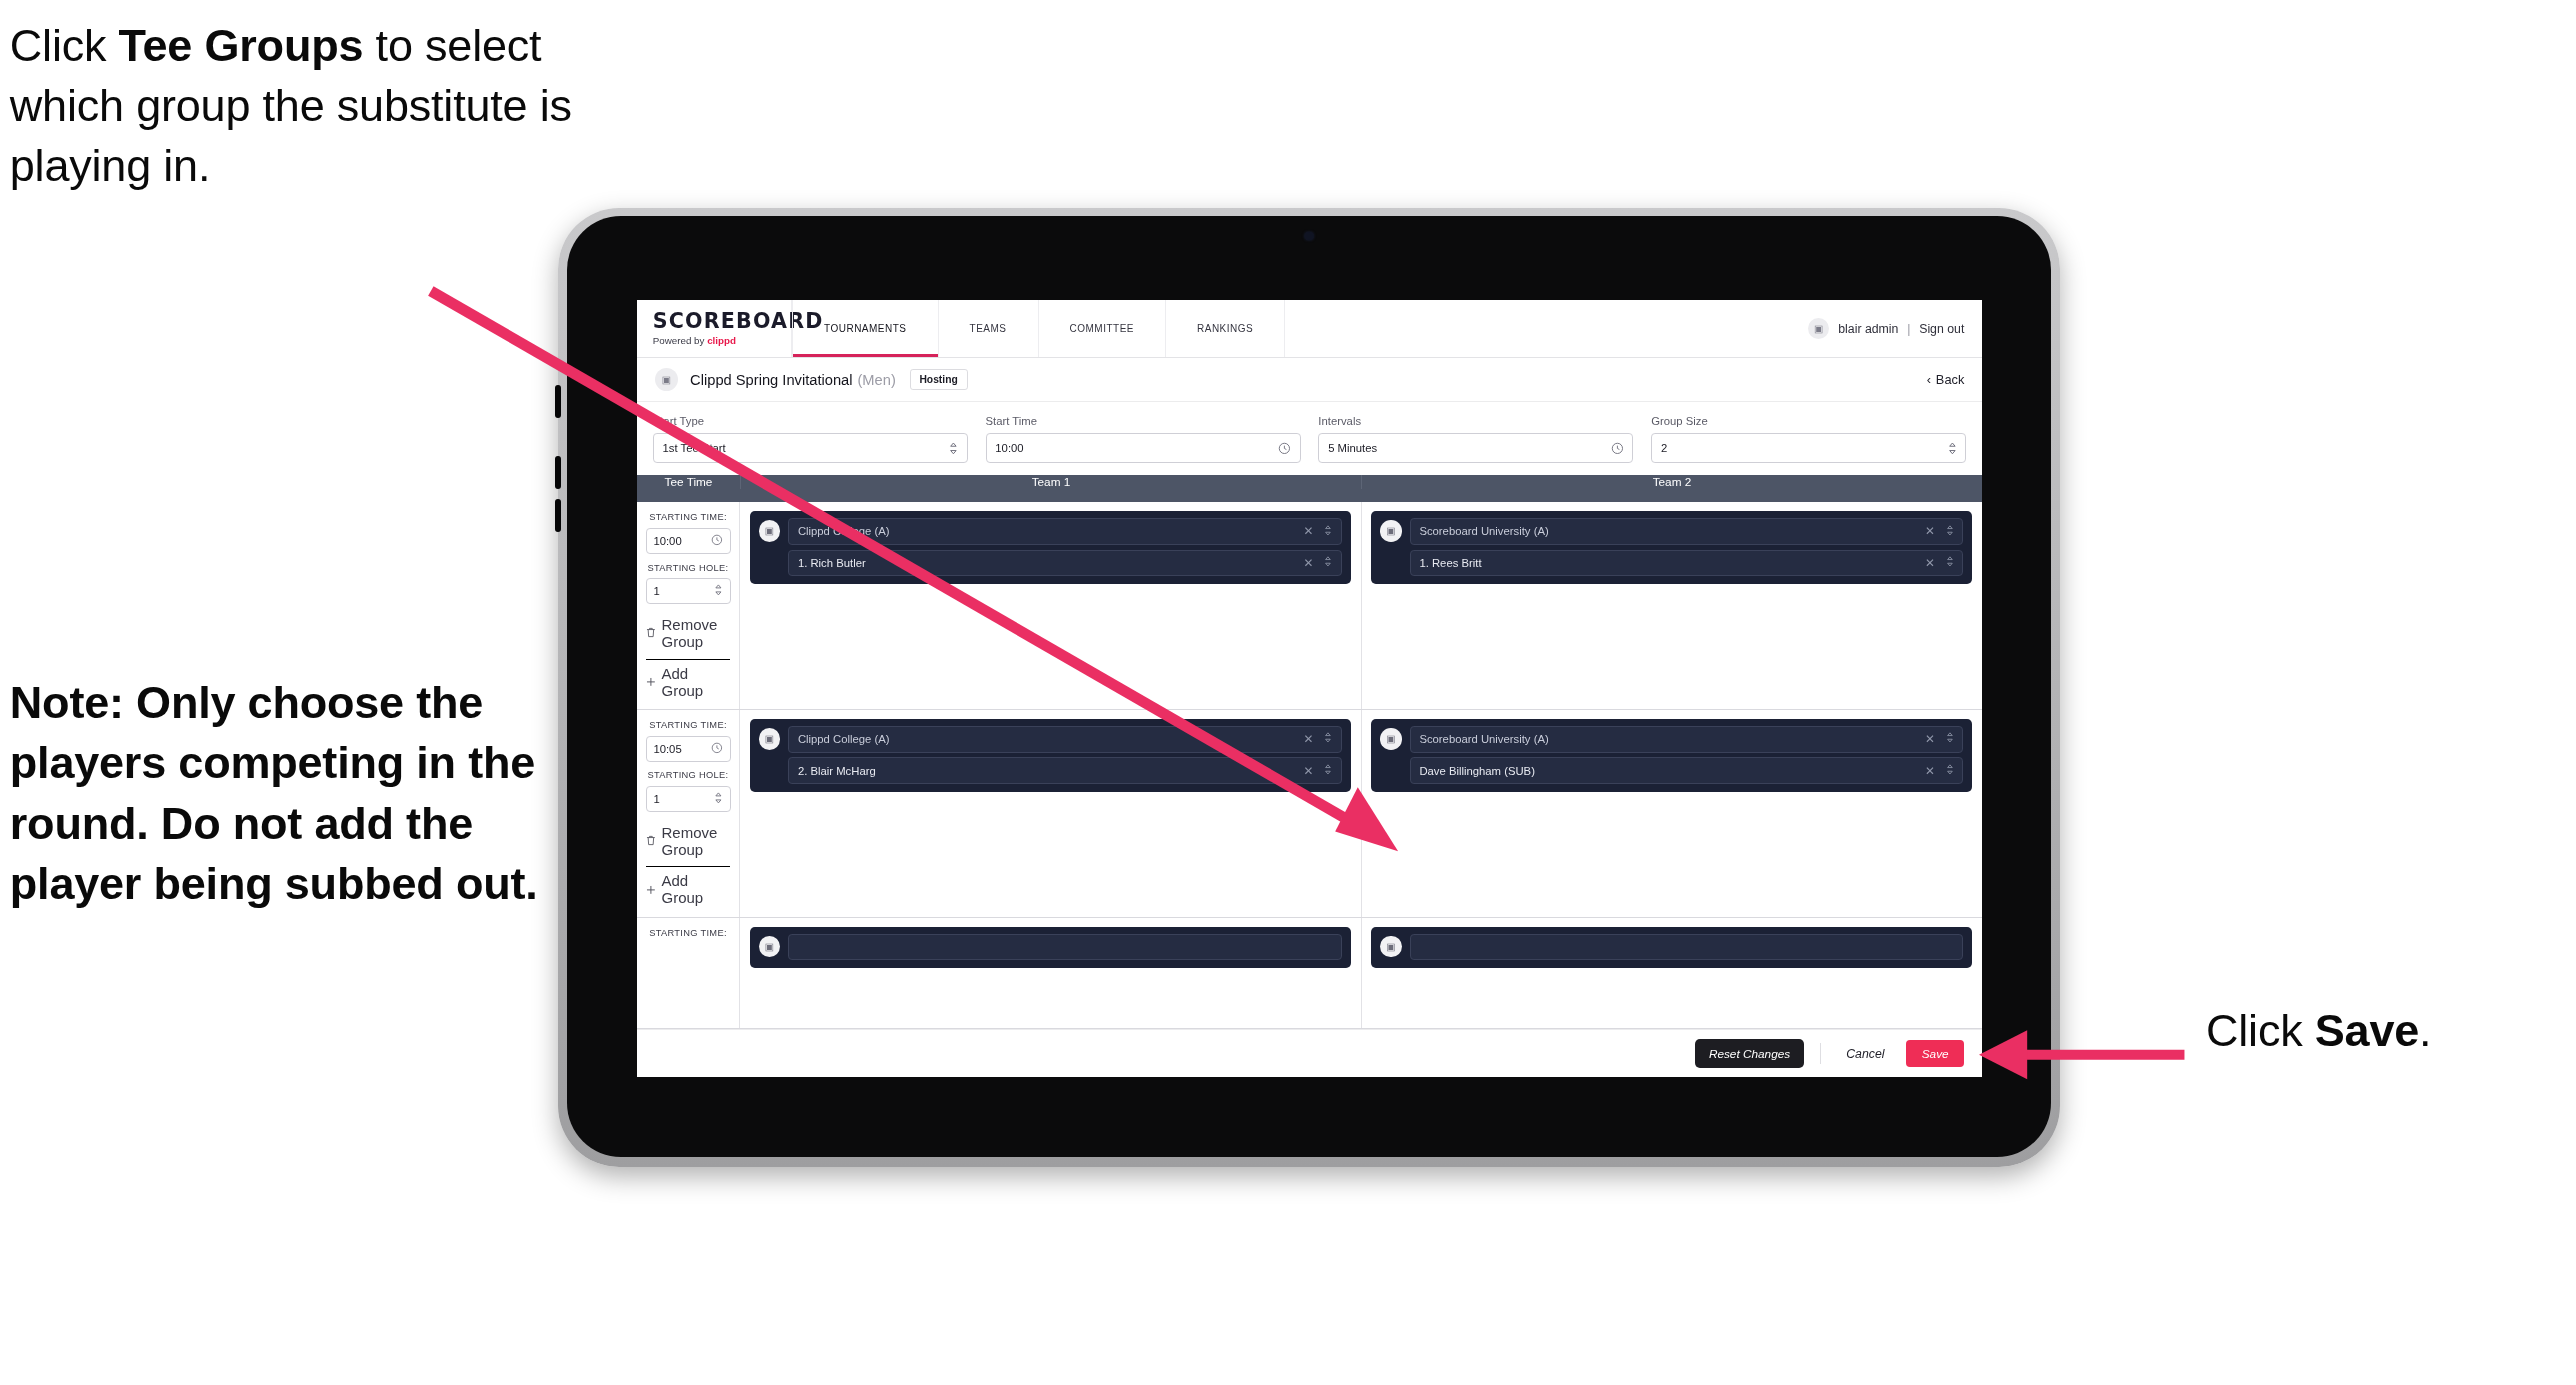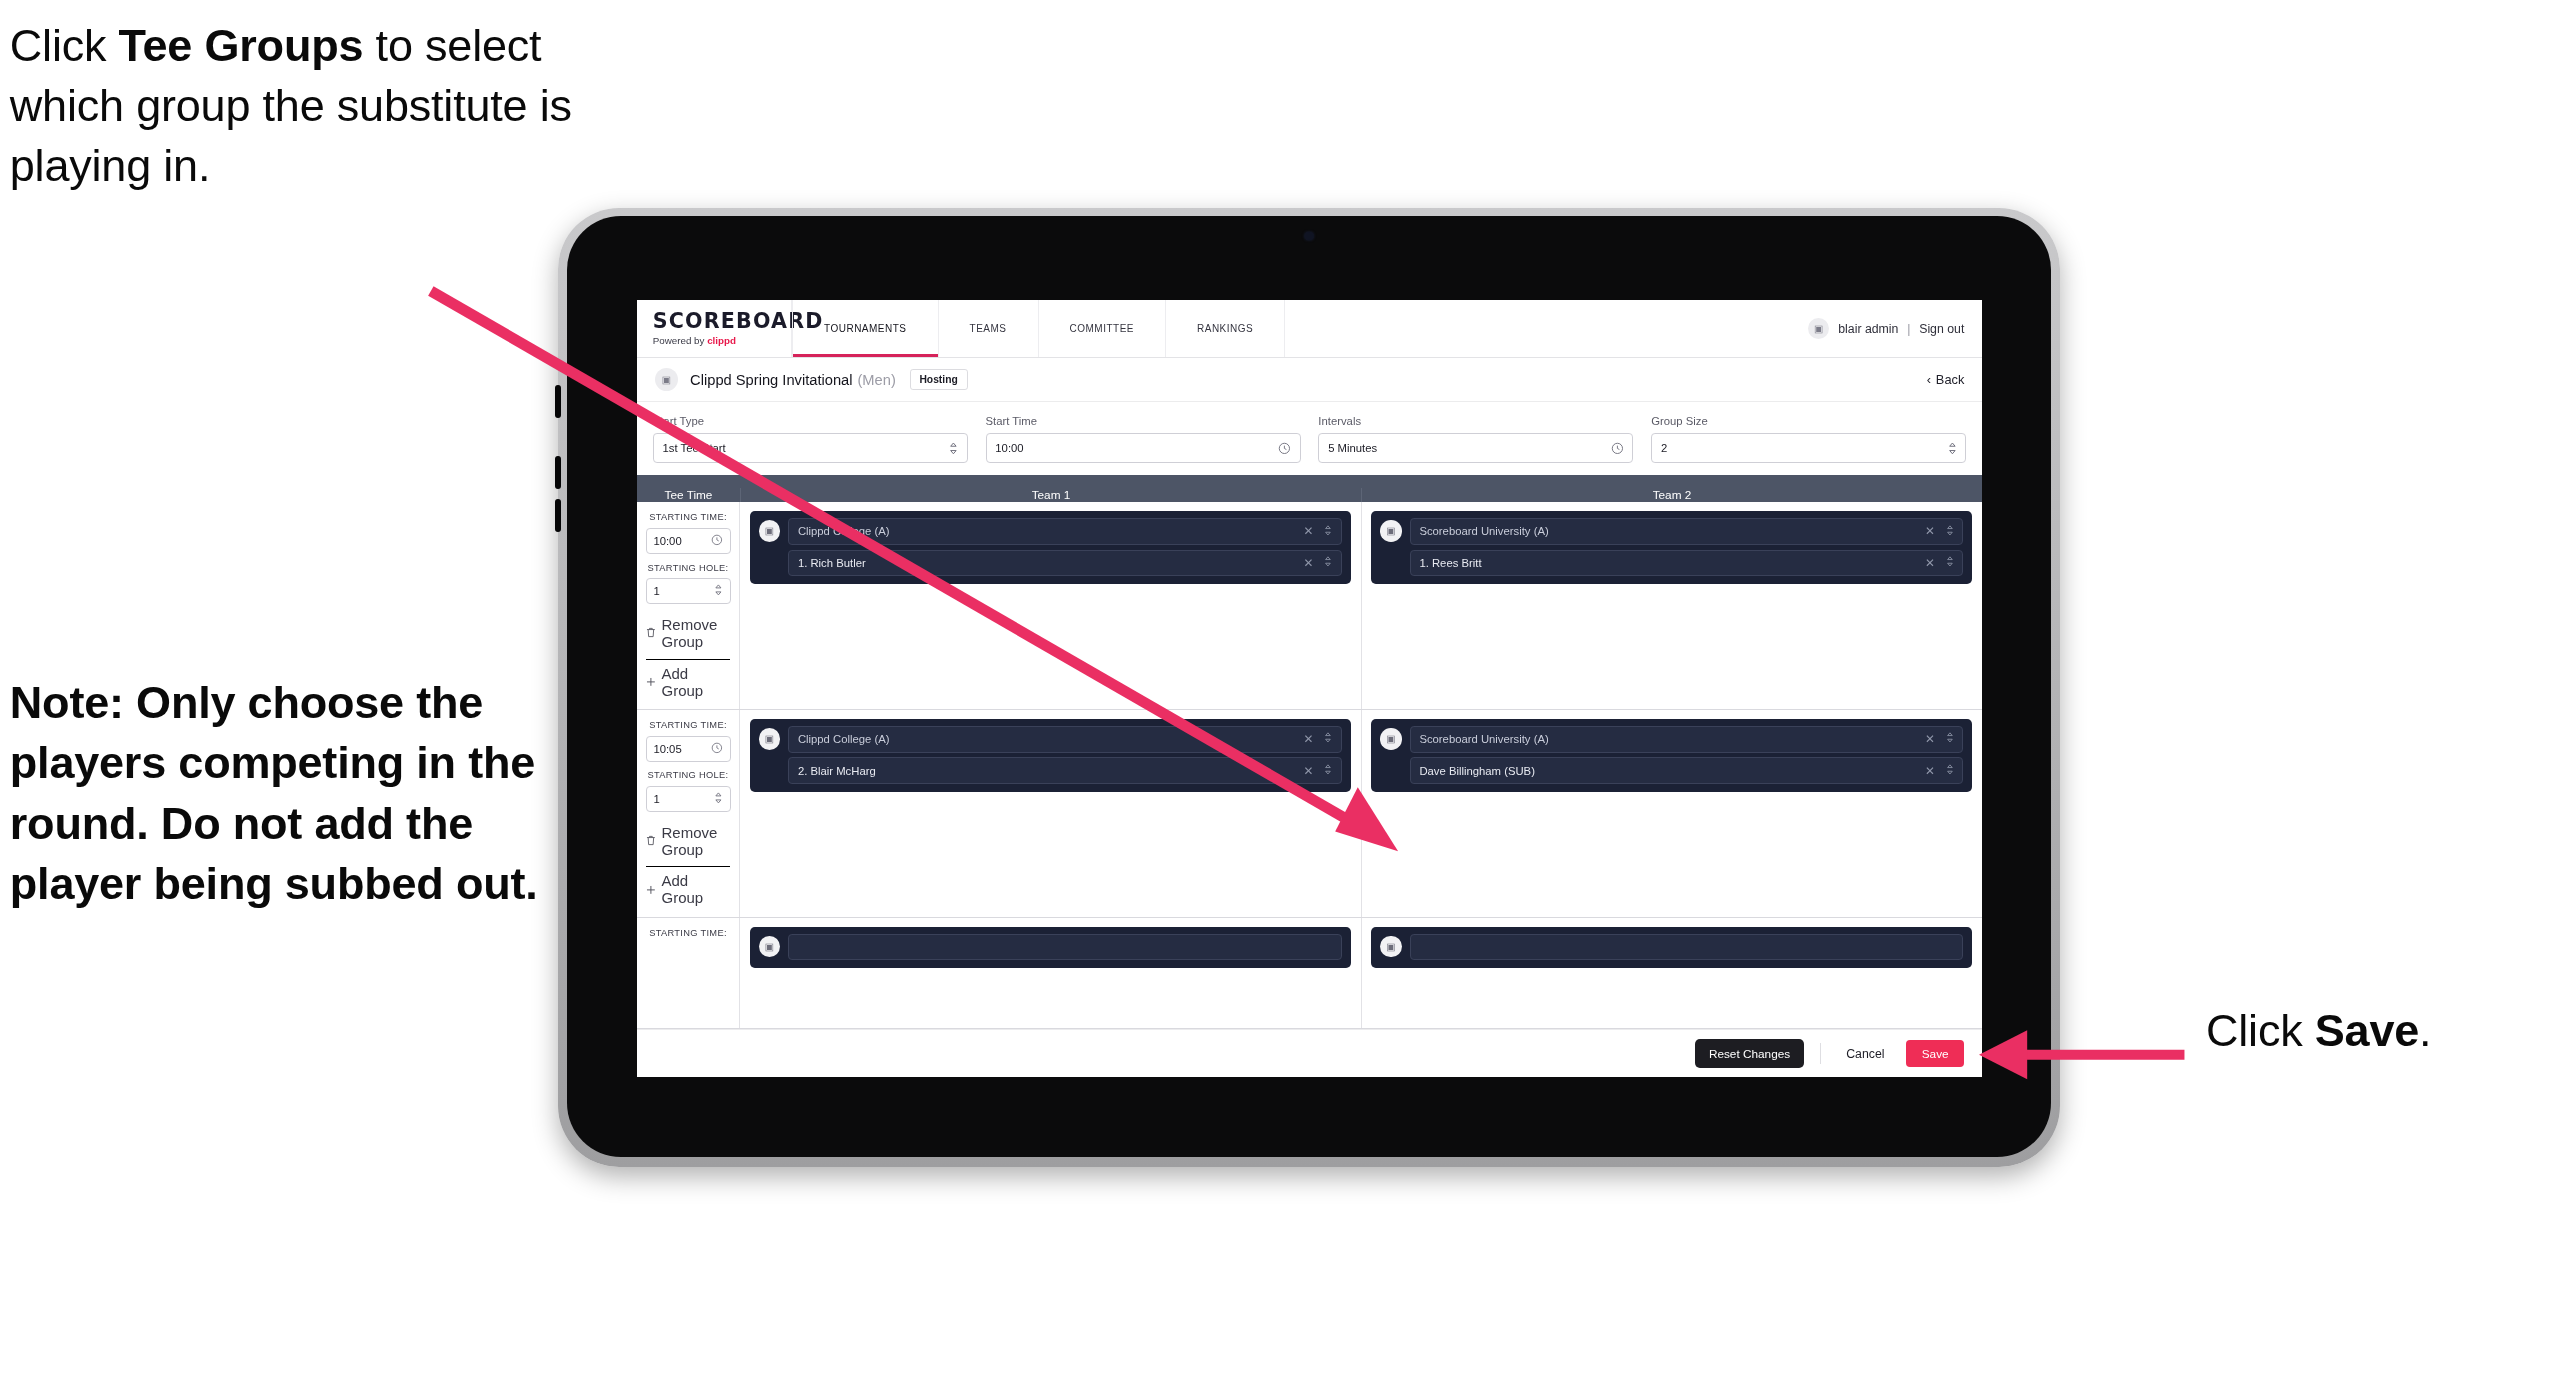--- a/index.html
+++ b/index.html
@@ -76,21 +76,21 @@
   .fgroup{flex:1;display:flex;flex-direction:column;}
   .flabel{font-size:11.3px;color:#5a5a66;margin-bottom:5.9px;}
   .fctl{
     height:28.5px;border:1px solid #cfcfd6;border-radius:3.9px;background:#fff;
     display:flex;align-items:center;padding:0 8.8px;font-size:11.3px;color:#1b1b24;
     justify-content:space-between;cursor:pointer;
   }
   .fctl .ico{color:#6f6f7c;display:flex;align-items:center;}
 
   
-  .thead{display:flex;background:#4d5566;height:27.5px;align-items:flex-end;}
+  .thead{display:flex;background:#4d5566;height:27.5px;align-items:flex-start;}
   .th{display:flex;align-items:center;justify-content:center;color:#fff;font-size:11.8px;}
   .th.tee{width:103px;border-right:1px solid #5d6576;}
   .th.t1{flex:1;border-right:1px solid #5d6576;}
   .th.t2{flex:1;}
 
   
   .trow{display:flex;border-bottom:1px solid #d9d9de;background:#fff;}
   .teecell{width:103px;box-sizing:border-box;border-right:1px solid #e2e2e6;padding:9.8px 8.8px 7.9px 8.8px;display:flex;flex-direction:column;align-items:center;}
   .tlabel{font-size:9.3px;letter-spacing:0.3px;color:#3a3a45;font-weight:400;margin-bottom:5.9px;text-align:center;}
   .tinput{
@@ -110,21 +110,21 @@
   .slot{
     background:#252c42;border:1px solid #3a4159;border-radius:3.9px;height:24.6px;
     display:flex;align-items:center;padding:0 8.8px;font-size:11.3px;color:#c9cdda;justify-content:space-between;cursor:pointer;
   }
   .slot.player{color:#e8eaf1;}
   .slot .sicons{display:flex;align-items:center;gap:10.8px;color:#9198ab;font-size:11.8px;}
 
   
   .footer{
     position:absolute;left:0;right:0;bottom:0;height:47px;background:#fff;border-top:1px solid #ececee;
-    display:flex;align-items:center;justify-content:flex-end;padding-right:17.7px;gap:0;
+    display:flex;align-items:center;justify-content:flex-end;padding-right:17.7px;gap:0;font-style:italic;
   }
   .btn-reset{background:#1d1d22;color:#fff;font-size:11.8px;border-radius:4.9px;padding:7.9px 13.8px;cursor:pointer;}
   .vdiv{width:1px;height:21.6px;background:#dedee2;margin:0 15.7px;}
   .btn-cancel{font-size:12.3px;color:#1d1d26;padding:7.9px 9.8px;cursor:pointer;}
   .btn-save{background:#ef2d56;color:#fff;font-size:11.8px;border-radius:3.9px;padding:6.9px 15.7px;margin-left:11.8px;cursor:pointer;}
 </style>
 </head>
 <body>
 
 <div class="stage">

